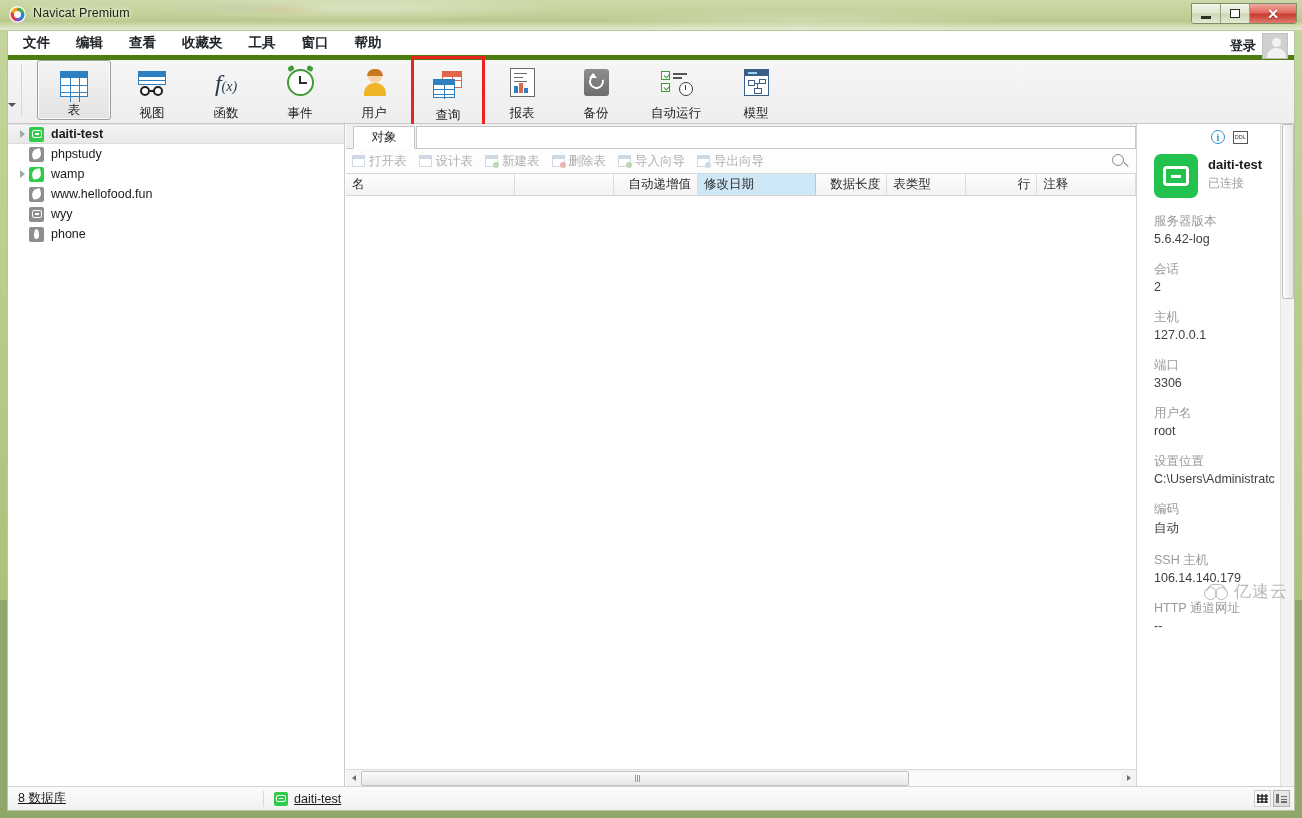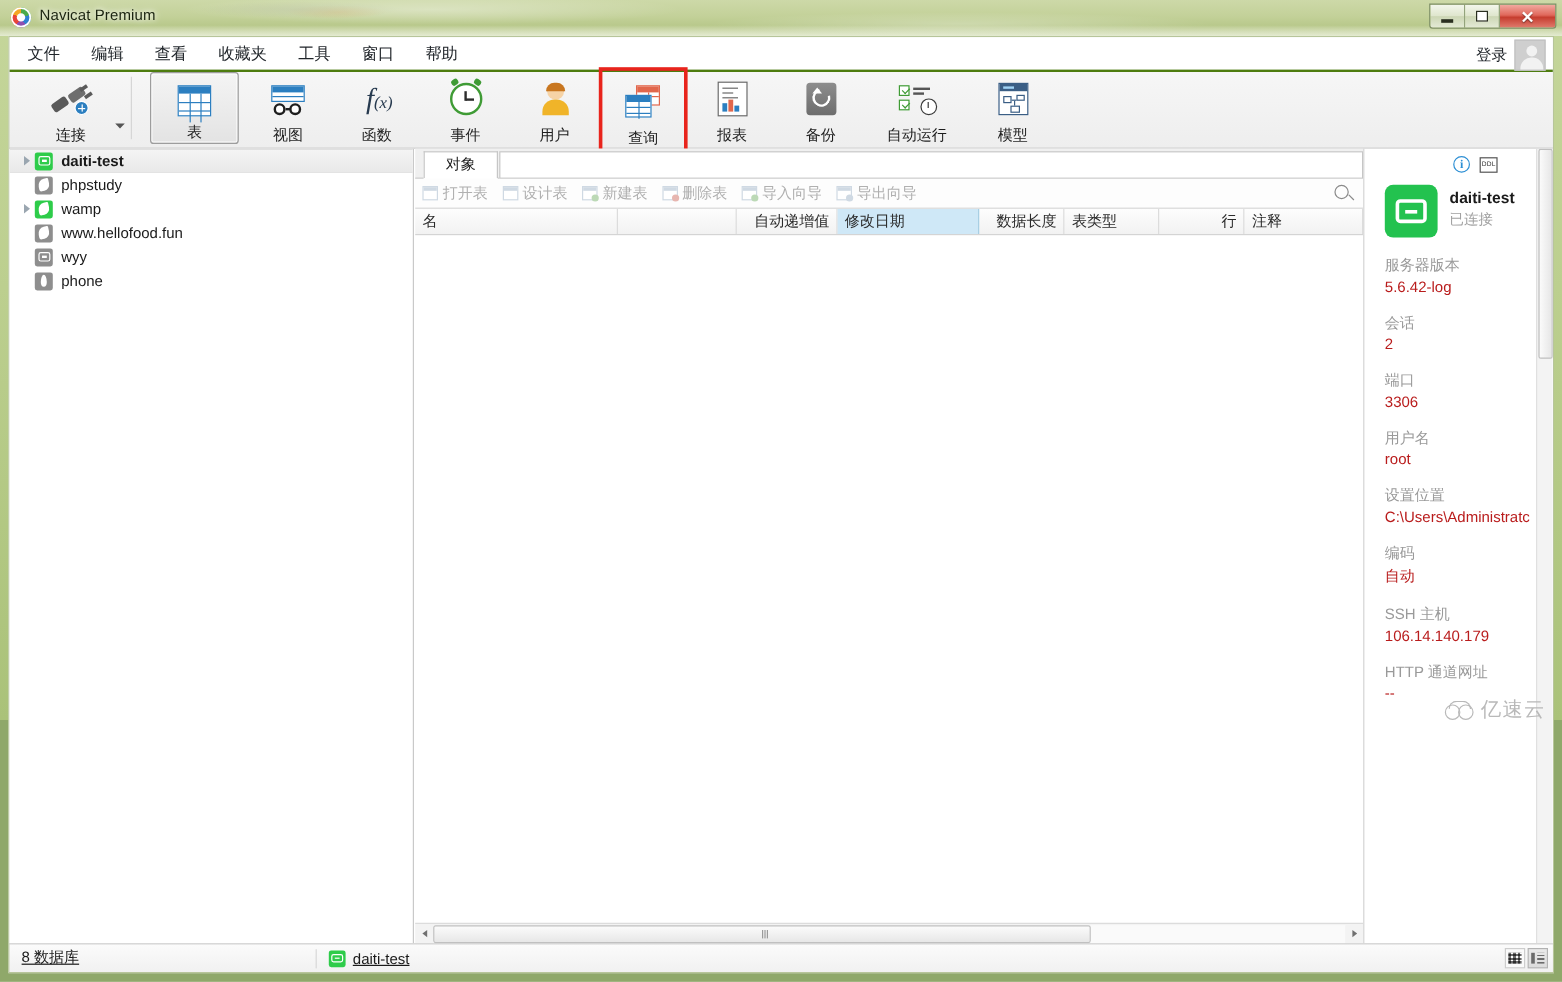--- a/index.html
+++ b/index.html
@@ -84,21 +84,22 @@
     position:absolute; left: 7px; top: 30px; width: 1288px; height: 781px;
     background:#f0f0f0;
     border: 1px solid #b7c59a;
   }
 
   
   .menubar {
     position:absolute; left:0; top:0; width:100%; height: 29px;
     background:#ffffff;
     display:flex; align-items:center;
-    border-bottom: 2px solid #4d7c0f;
+    border-bottom: 5px solid #4d7c0f;
+    font-weight: bold;
   }
   .menuitem {
     font-size: 13.5px; color:#20252a; padding: 3px 11px; margin-left:4px; cursor:default;
   }
   .login-area {
     position:absolute; right: 6px; top: 2px; display:flex; align-items:center; gap:6px;
   }
   .login-text { font-size: 13px; color:#20252a; }
   .avatar {
     width:26px; height:26px; background:#cfcfcf; position:relative; overflow:hidden;
@@ -161,21 +162,21 @@
   .ic-newquery .blue .bv{position:absolute;left:10px;top:5px;width:1px;height:13px;background:#2c7fc0;}
 
   .ic-view{position:absolute;left:7px;top:5px;width:28px;height:25px;}
   .ic-view .top{position:absolute;left:0;top:0;width:28px;height:14px;background:#fff;border:1.5px solid #2c7fc0;}
   .ic-view .top .vh{position:absolute;left:0;top:0;width:100%;height:5px;background:#2c7fc0;}
   .ic-view .top .vl{position:absolute;left:0;top:8px;width:100%;height:1px;background:#2c7fc0;}
   .ic-view .g1,.ic-view .g2{position:absolute;top:15px;width:10px;height:10px;border-radius:50%;border:2px solid #1e1e1e;background:#fff;}
   .ic-view .g1{left:2px;} .ic-view .g2{left:15px;}
   .ic-view .gbar{position:absolute;left:12px;top:19px;width:4px;height:2px;background:#1e1e1e;}
 
-  .ic-fx{position:absolute;left:12px;top:2px;width:42px;height:30px;color:#273a4f;font-family:"Liberation Serif",serif;font-style:italic;font-size:24px;text-align:left;line-height:30px;}
+  .ic-fx{position:absolute;left:0;top:2px;width:42px;height:30px;color:#273a4f;font-family:"Liberation Serif",serif;font-style:italic;font-size:24px;text-align:center;line-height:30px;}
   .ic-fx .sub{font-size:14px;}
 
   .ic-clock{position:absolute;left:8px;top:3px;width:27px;height:27px;border-radius:50%;border:2.5px solid #3f9b35;background:#fff;}
   .ic-clock:before{content:"";position:absolute;left:10px;top:5px;width:1.8px;height:8px;background:#2d2d2d;}
   .ic-clock:after{content:"";position:absolute;left:11px;top:11px;width:7px;height:1.8px;background:#2d2d2d;}
   .ic-clock-ear{position:absolute;width:6px;height:5px;background:#3f9b35;border-radius:2px;top:0px;}
 
   .ic-user{position:absolute;left:11px;top:4px;width:22px;height:26px;}
   .ic-user .head{position:absolute;left:4px;top:0;width:14px;height:13px;border-radius:50%;background:#f6d3a6;border-top:4px solid #c8761f;box-sizing:border-box;}
   .ic-user .hair{position:absolute;left:3px;top:-1px;width:16px;height:7px;border-radius:8px 8px 0 0;background:#c8761f;}
@@ -334,21 +335,21 @@
   .i-info{width:14px;height:14px;border-radius:50%;border:1.6px solid #2d8fd4;color:#2d8fd4;font-size:10px;font-weight:bold;display:flex;align-items:center;justify-content:center;font-family:"Liberation Serif",serif;}
   .i-ddl{width:15px;height:13px;border:1.3px solid #555;font-size:5.5px;display:flex;align-items:center;justify-content:center;color:#333;letter-spacing:.2px;}
   .conn-head{display:flex;align-items:flex-start;gap:10px;padding:8px 0 0 17px;}
   .conn-logo{width:44px;height:44px;border-radius:7px;background:#23c24f;position:relative;flex:0 0 44px;}
   .conn-logo:after{content:"";position:absolute;left:9px;top:12px;width:26px;height:20px;border:3.2px solid #fff;border-radius:4px;box-sizing:border-box;}
   .conn-logo:before{content:"";position:absolute;left:17px;top:21px;width:10px;height:3.2px;background:#fff;z-index:2;}
   .conn-name{font-size:13px;font-weight:bold;color:#1a1a1a;margin-top:3px;}
   .conn-state{font-size:12px;color:#a0a0a0;margin-top:3px;}
   .kv{padding:0 0 0 17px;margin-top:15px;}
   .kv .k{font-size:12.5px;color:#9a9a9a;}
-  .kv .v{font-size:12.5px;color:#b91c1c;margin-top:2px;white-space:nowrap;}
+  .kv .v{font-size:12.5px;color:#404040;margin-top:2px;white-space:nowrap;}
   .info-vscroll{position:absolute;right:0;top:0;width:14px;bottom:0;background:#f3f3f3;border-left:1px solid #e0e0e0;}
   .info-vthumb{position:absolute;left:1px;top:0;width:12px;height:175px;background:linear-gradient(90deg,#fbfbfb,#e6e6e6);border:1px solid #bfbfbf;border-radius:2px;}
 
   
   .statusbar{
     position:absolute;left:0;right:0;bottom:0;height:24px;
     background:linear-gradient(180deg,#fbfbfb,#f1f1f1);
     border-top:1px solid #d2d2d2; display:flex;align-items:center;
     font-size:12.5px;color:#1a1a1a;
   }
@@ -413,32 +414,20 @@
       <div class="menuitem">窗口</div>
       <div class="menuitem">帮助</div>
       <div class="login-area">
         <span class="login-text">登录</span>
         <span class="avatar"></span>
       </div>
     </div>
 
     <div class="toolbar">
 
-      <div class="tb-btn" style="margin-left:14px;">
-        <div class="tb-icon">
-          <div class="ic-plug">
-              <div class="p1"></div>
-              <div class="p2"></div>
-              <div class="pin1"></div>
-              <div class="pin2"></div>
-            </div>
-          <div class="badge-plus" style="left:24px;top:18px;"></div>
-        </div>
-        <div class="lbl">连接</div>
-      </div>
 
       <div class="dropdown-arrow"></div>
 
 
       <div class="tb-sep"></div>
 
       <div class="tb-btn active" style="margin-left:10px;">
         <div class="tb-icon">
           <div class="ic-grid-blue">
               <div class="hdr"></div>
@@ -702,20 +691,24 @@
 
         <div class="kv">
           <div class="k">服务器版本</div>
           <div class="v">5.6.42-log</div>
         </div>
         <div class="kv">
           <div class="k">会话</div>
           <div class="v">2</div>
         </div>
         <div class="kv">
+          <div class="k">主机</div>
+          <div class="v">127.0.0.1</div>
+        </div>
+        <div class="kv">
           <div class="k">端口</div>
           <div class="v">3306</div>
         </div>
         <div class="kv">
           <div class="k">用户名</div>
           <div class="v">root</div>
         </div>
         <div class="kv">
           <div class="k">设置位置</div>
           <div class="v">C:\Users\Administratc</div>

